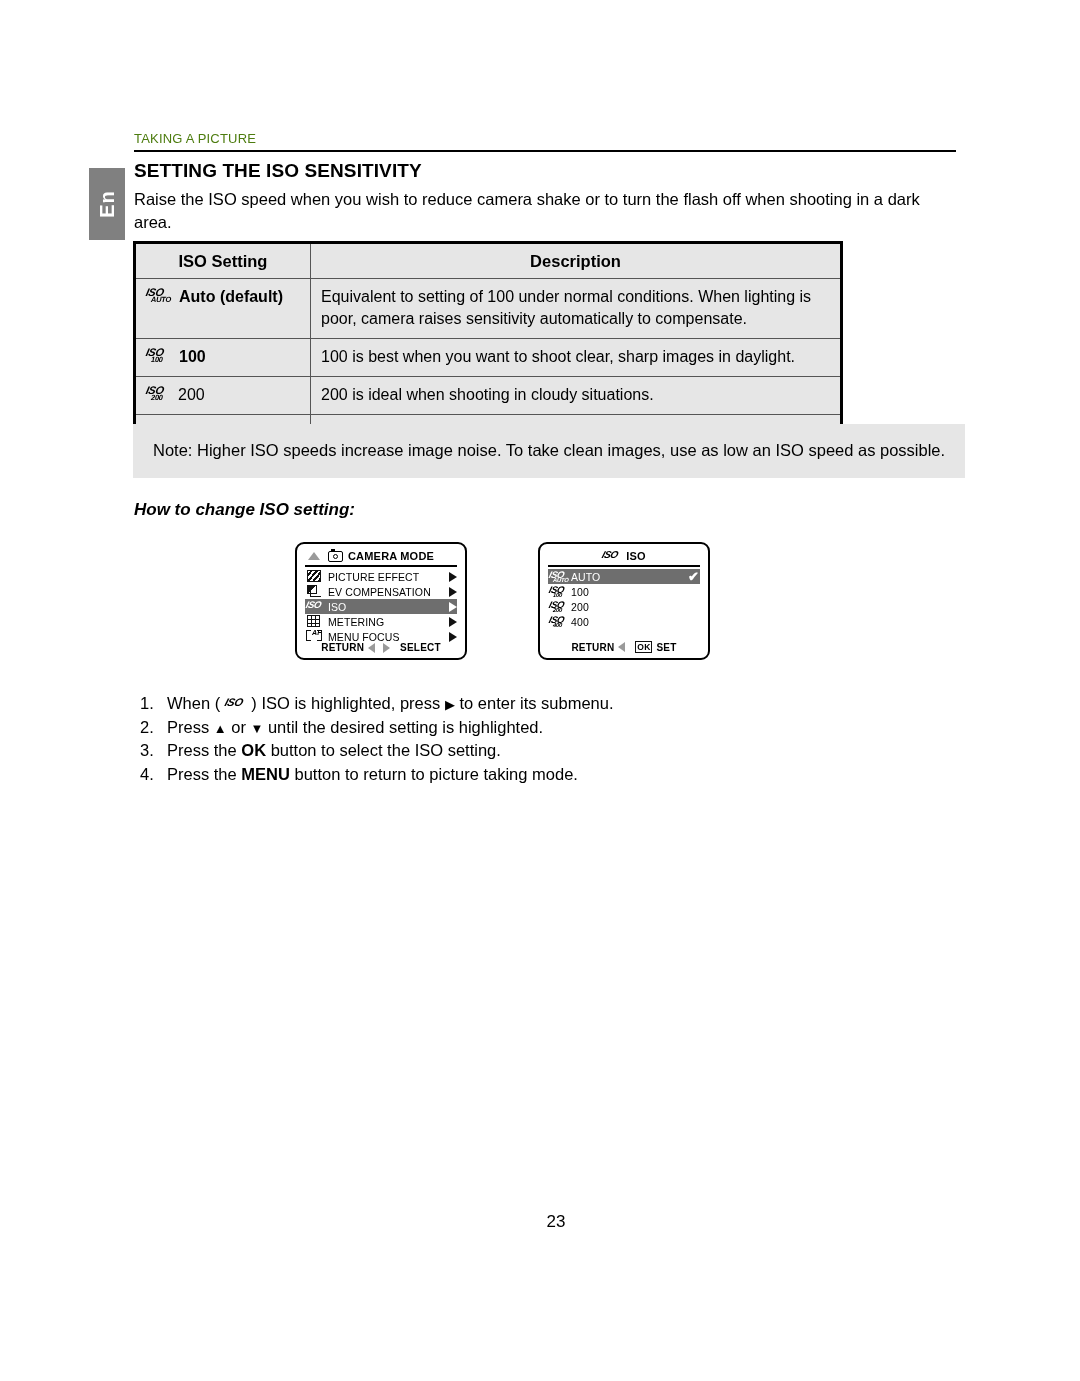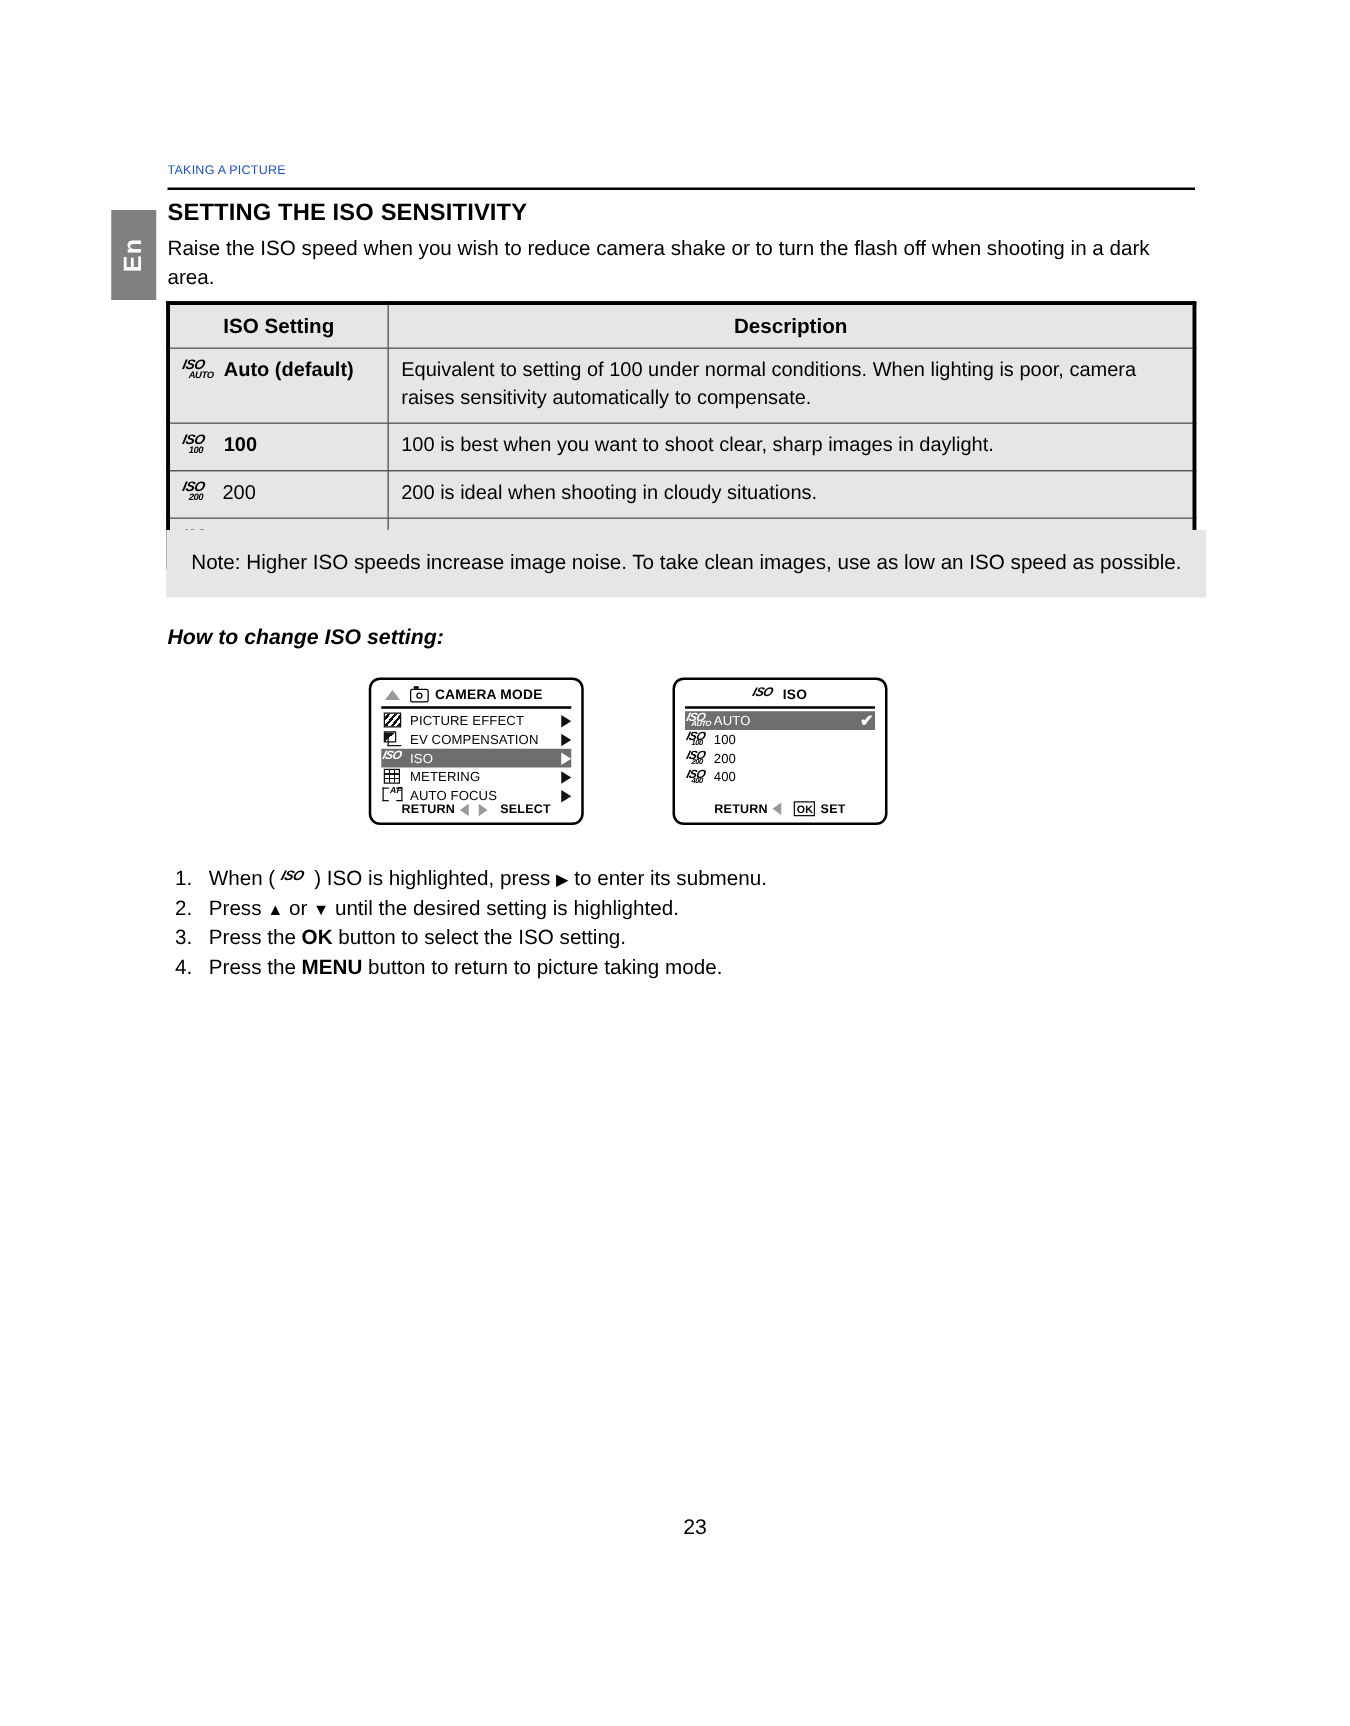--- a/index.html
+++ b/index.html
@@ -48,23 +48,23 @@
     left: -18px;
     top: 18px;
     letter-spacing: 1px;
   }
 
   
   .running-head {
     position: absolute;
     left: 134px;
     top: 131px;
-    font-size: 10px;
+    font-size: 13px;
     letter-spacing: 0.2px;
-    color: #1d4ed8;
+    color: #4d7c0f;
   }
   .head-rule {
     position: absolute;
     left: 134px;
     top: 150px;
     width: 822px;
     height: 2px;
     background: #000000;
   }
   .page-title {
@@ -83,24 +83,24 @@
     width: 822px;
     font-size: 16.5px;
     line-height: 23px;
   }
 
   
   .iso-table {
     position: absolute;
     left: 133px;
     top: 241px;
-    width: 824px;
+    width: 710px;
     border-collapse: collapse;
     border: 3px solid #000000;
-    background: #0f172a;
+    background: #4c1d95;
     table-layout: fixed;
   }
   .iso-table td, .iso-table th {
     border: 1px solid #555555;
     padding: 7px 10px 8px 10px;
     font-size: 16px;
     line-height: 22px;
     vertical-align: top;
     background: #e6e6e6;
   }
@@ -597,21 +597,21 @@
       </div>
 
       <div class="scr-row">
         <span class="ico">
           <span class="ico-af">
               <span class="l"></span>
               <span class="r"></span>
               <em>AF</em>
             </span>
         </span>
-        <span class="txt">AUTO FOCUS</span>
+        <span class="txt">MENU FOCUS</span>
         <span class="arrow"></span>
       </div>
     </div>
 
     <div class="scr-foot">
       <span>RETURN</span>
       <span class="tri-l"></span>
       <span class="tri-r"></span>
       <span class="gap"></span>
       <span>SELECT</span>

